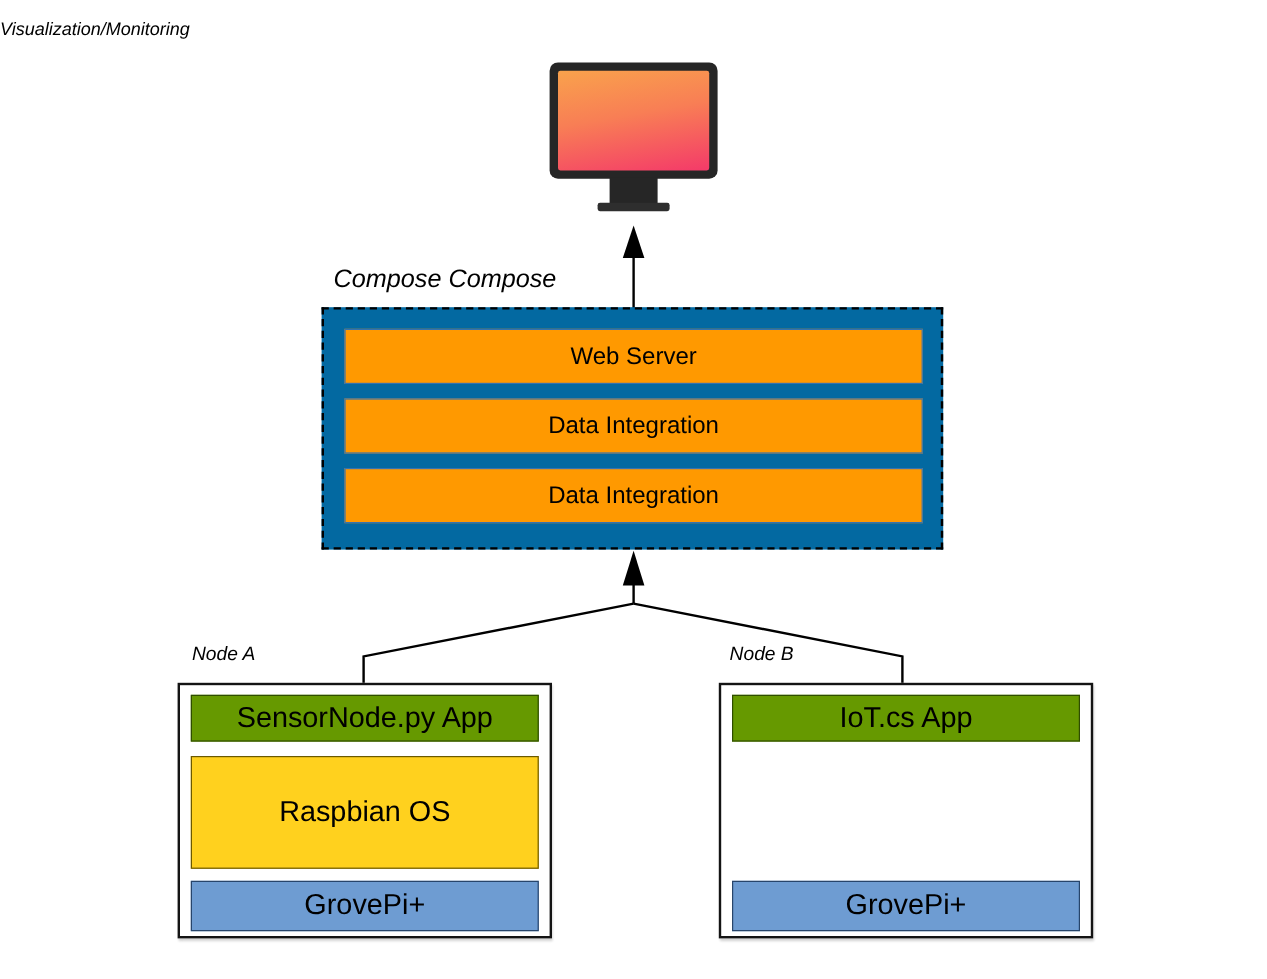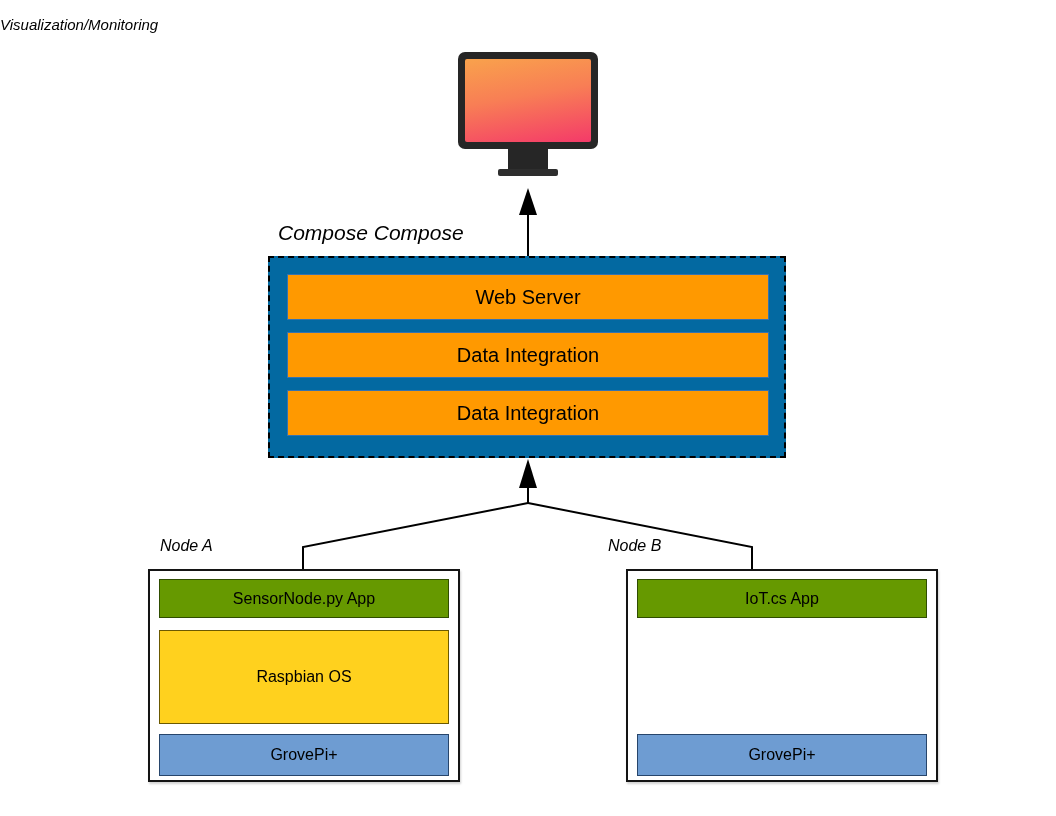--- a/index.html
+++ b/index.html
@@ -89,27 +89,27 @@
   .node-label.b { left: 608px; top: 537px; }
   .node-box {
     position: absolute; top: 569px;
     width: 312px; height: 213px;
     border: 2px solid #141414;
     box-sizing: border-box;
     background: #ffffff;
     box-shadow: 1px 2px 2px rgba(0,0,0,0.18);
   }
   .node-box.a { left: 148px; }
-  .node-box.b { left: 626px; }
+  .node-box.b { left: 599px; }
   .layer-bar {
     position: absolute; left: 9px;
     width: 290px;
     box-sizing: border-box;
     display: flex; align-items: center; justify-content: center;
-    font-size: 16px; color: #000000;
+    font-size: 24px; color: #000000;
   }
   .layer-app { top: 8px;  height: 39px; background: #669900; border: 1px solid #2f4d00; }
   .layer-os  { top: 59px; height: 94px; background: #ffd11e; border: 1px solid #6b5900; }
   .layer-hw  { top: 163px; height: 42px; background: #6e9cd2; border: 1px solid #27456b; }
 </style>
 </head>
 <body>
 
 <div class="canvas">
 

